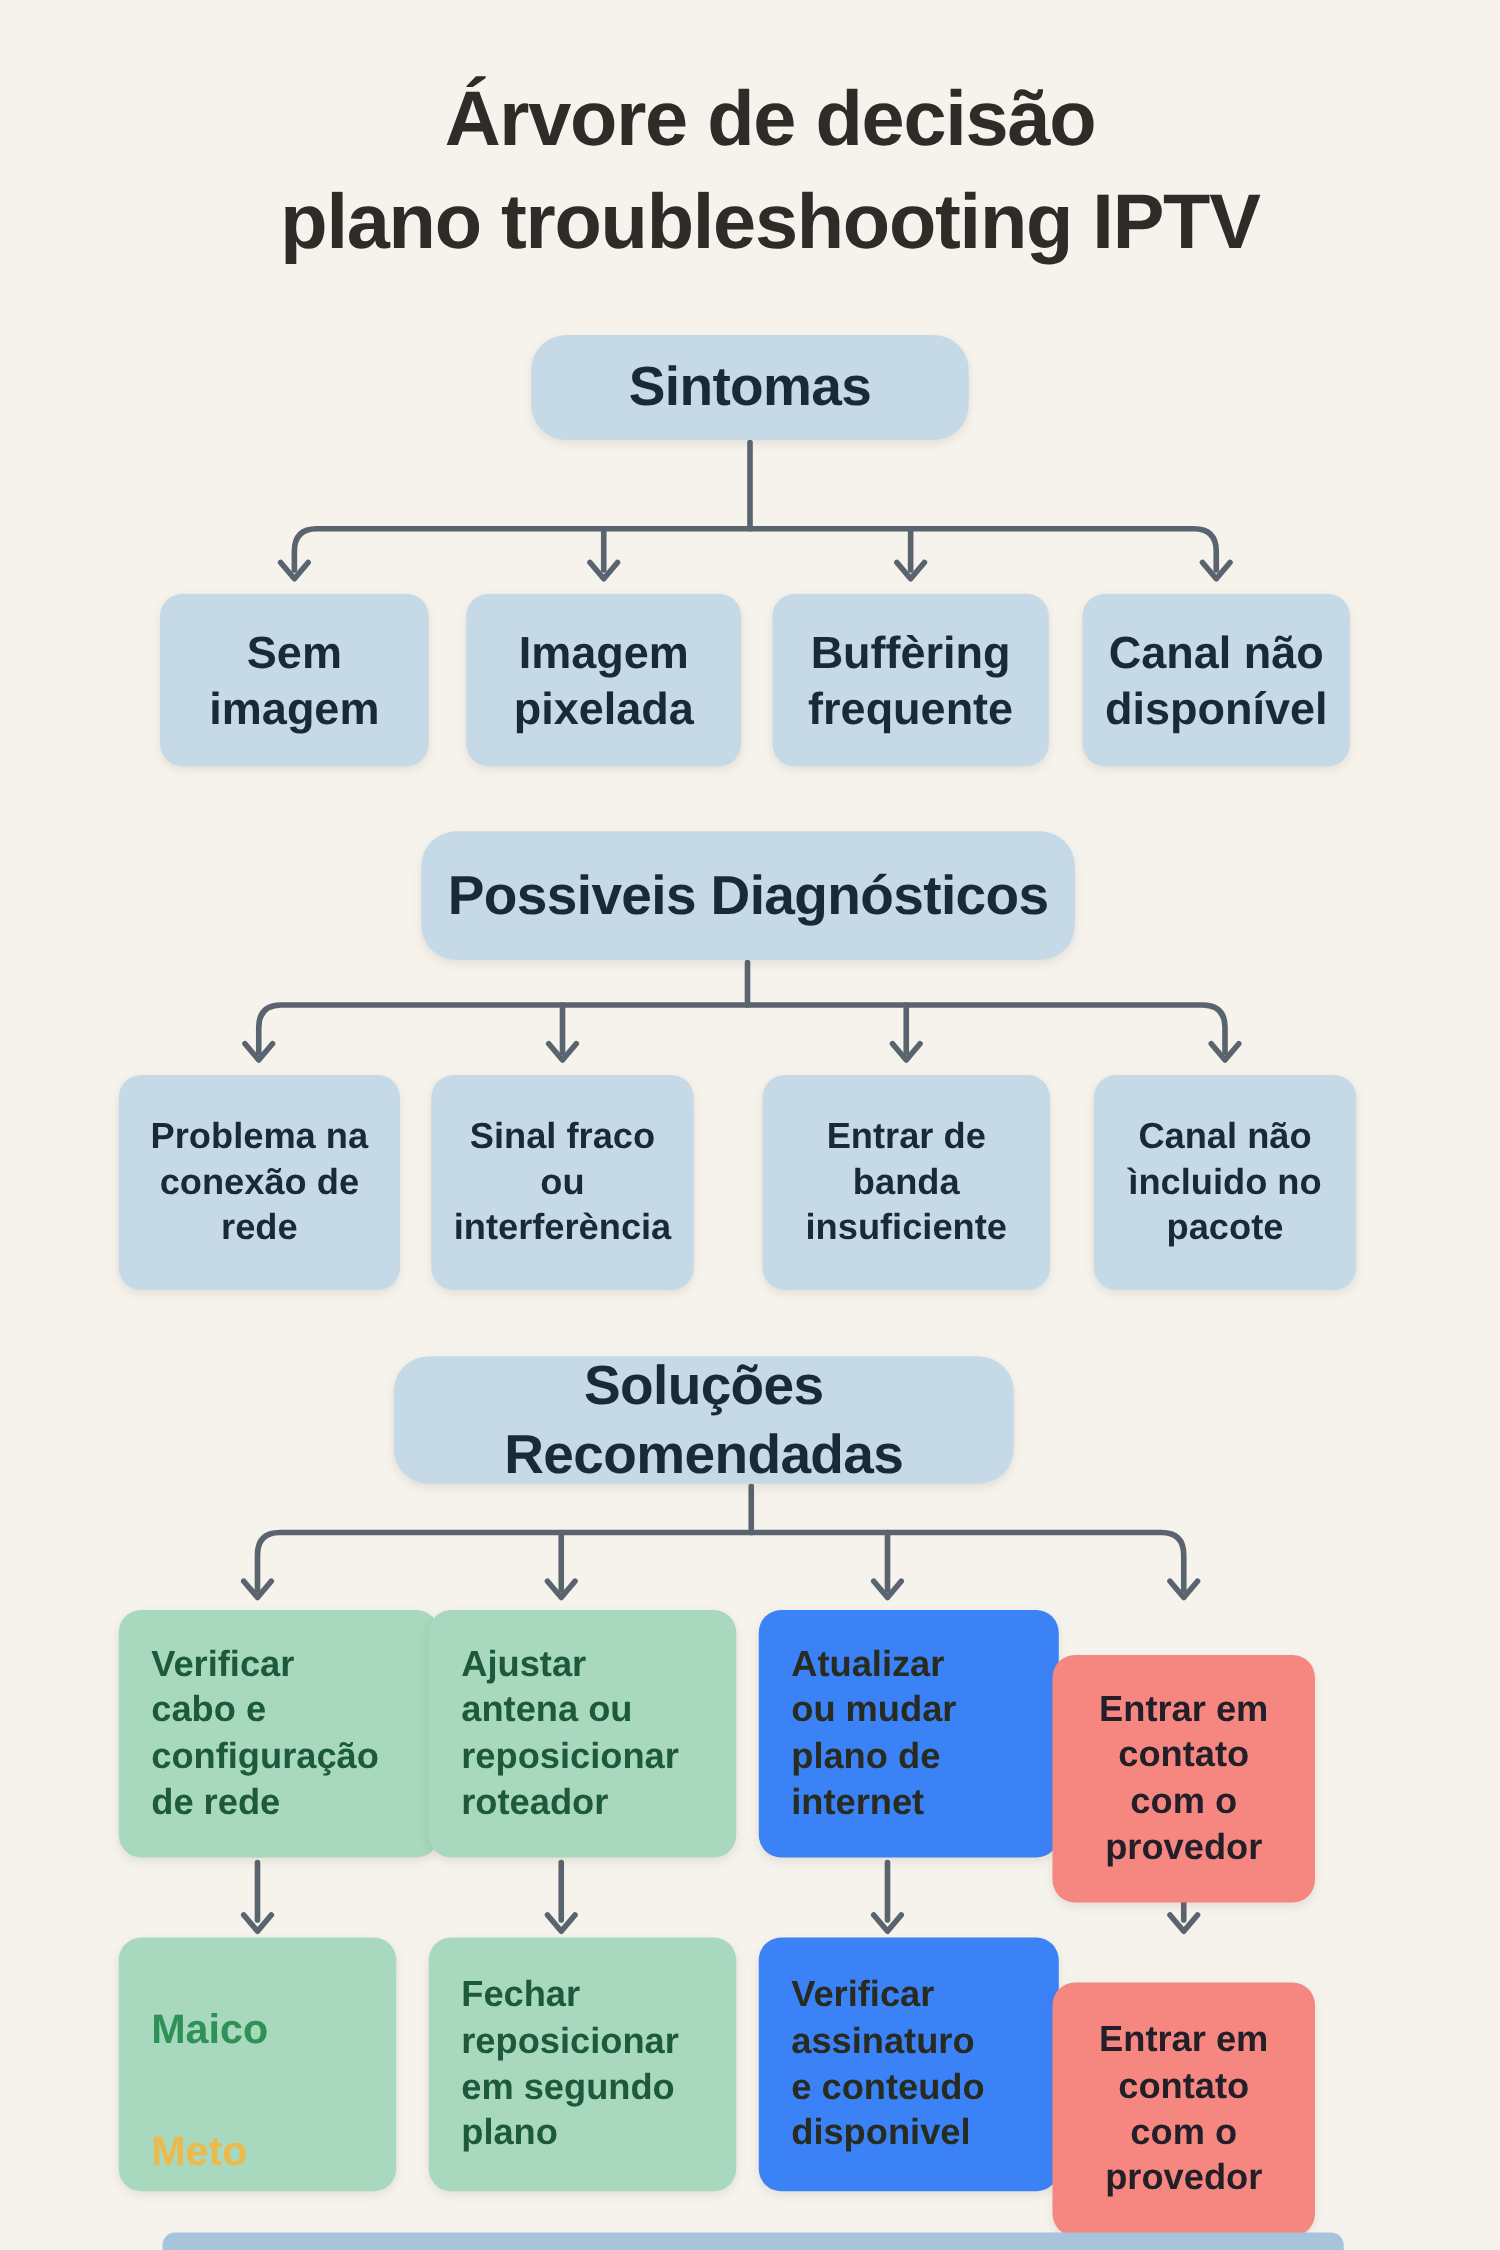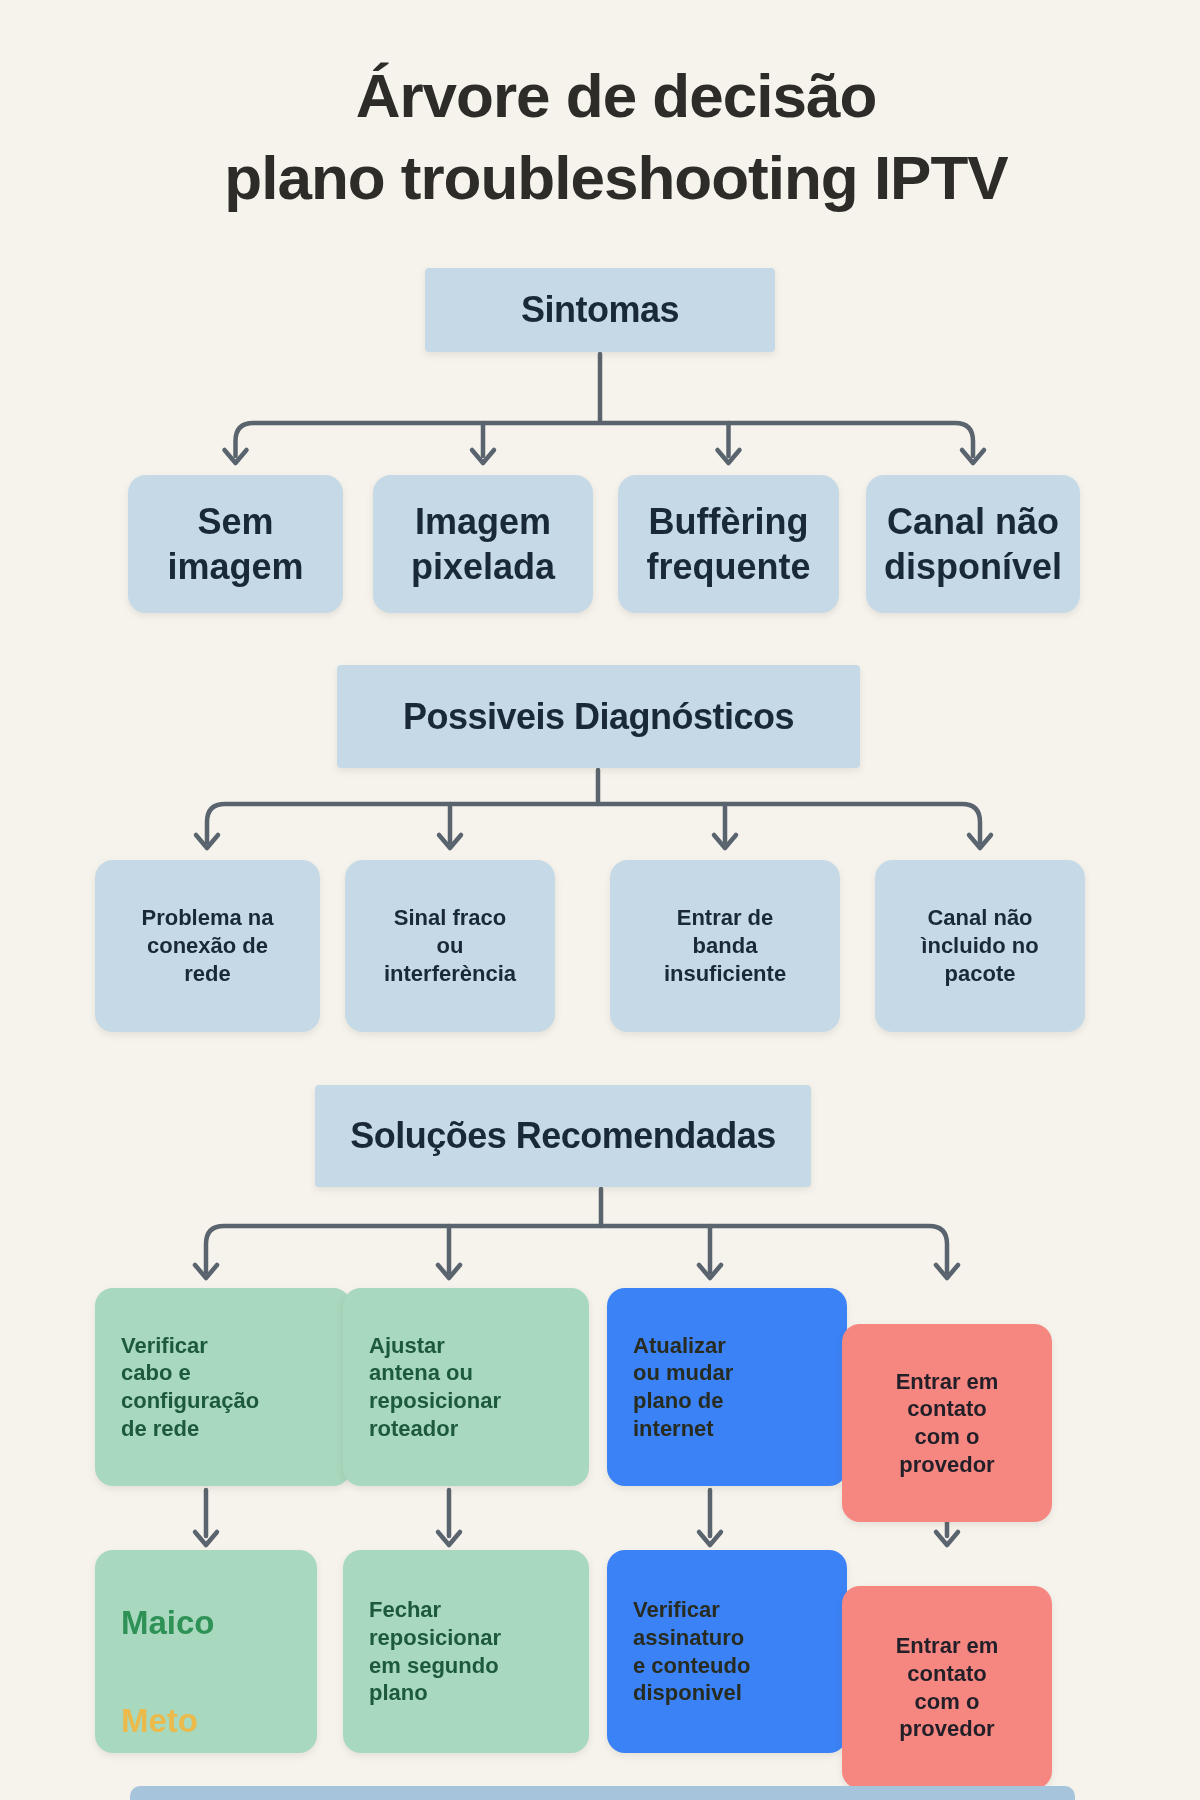--- a/index.html
+++ b/index.html
@@ -19,23 +19,23 @@
     position:absolute;border-radius:18px;
     display:flex;align-items:center;justify-content:center;
     text-align:center;font-weight:700;white-space:pre-line;line-height:1.26;
     box-shadow:0 3px 7px rgba(110,100,80,.13);
   }
   .blue{background:#c5dae6;color:#1a2937;}
   .green{background:#a8d8be;color:#1d5a3c;}
   .yellow{background:#3b82f6;color:#272b20;}
   .red{background:#f58680;color:#231f28;margin-top:36px;}
   .left{justify-content:flex-start;text-align:left;padding-left:26px;padding-right:8px;}
-  .header-box{font-size:36px;border-radius:4px;letter-spacing:-0.5px;}
+  .header-box{font-size:44px;border-radius:28px;letter-spacing:-0.5px;}
   .fs31{font-size:36px;}
-  .fs29{font-size:22px;}
+  .fs29{font-size:29px;}
   .action-first{
     flex-direction:column;align-items:flex-start;justify-content:flex-start;
     box-sizing:border-box;padding:40px 8px 0 26px;gap:56px;
     font-size:33px;text-align:left;
   }
   .maico{color:#2e9156;}
   .meto{color:#ecba4b;}
   .bottom-bar{
     position:absolute;left:130px;top:1786px;width:945px;height:14px;
     background:#a6c4db;border-radius:10px 10px 0 0;

